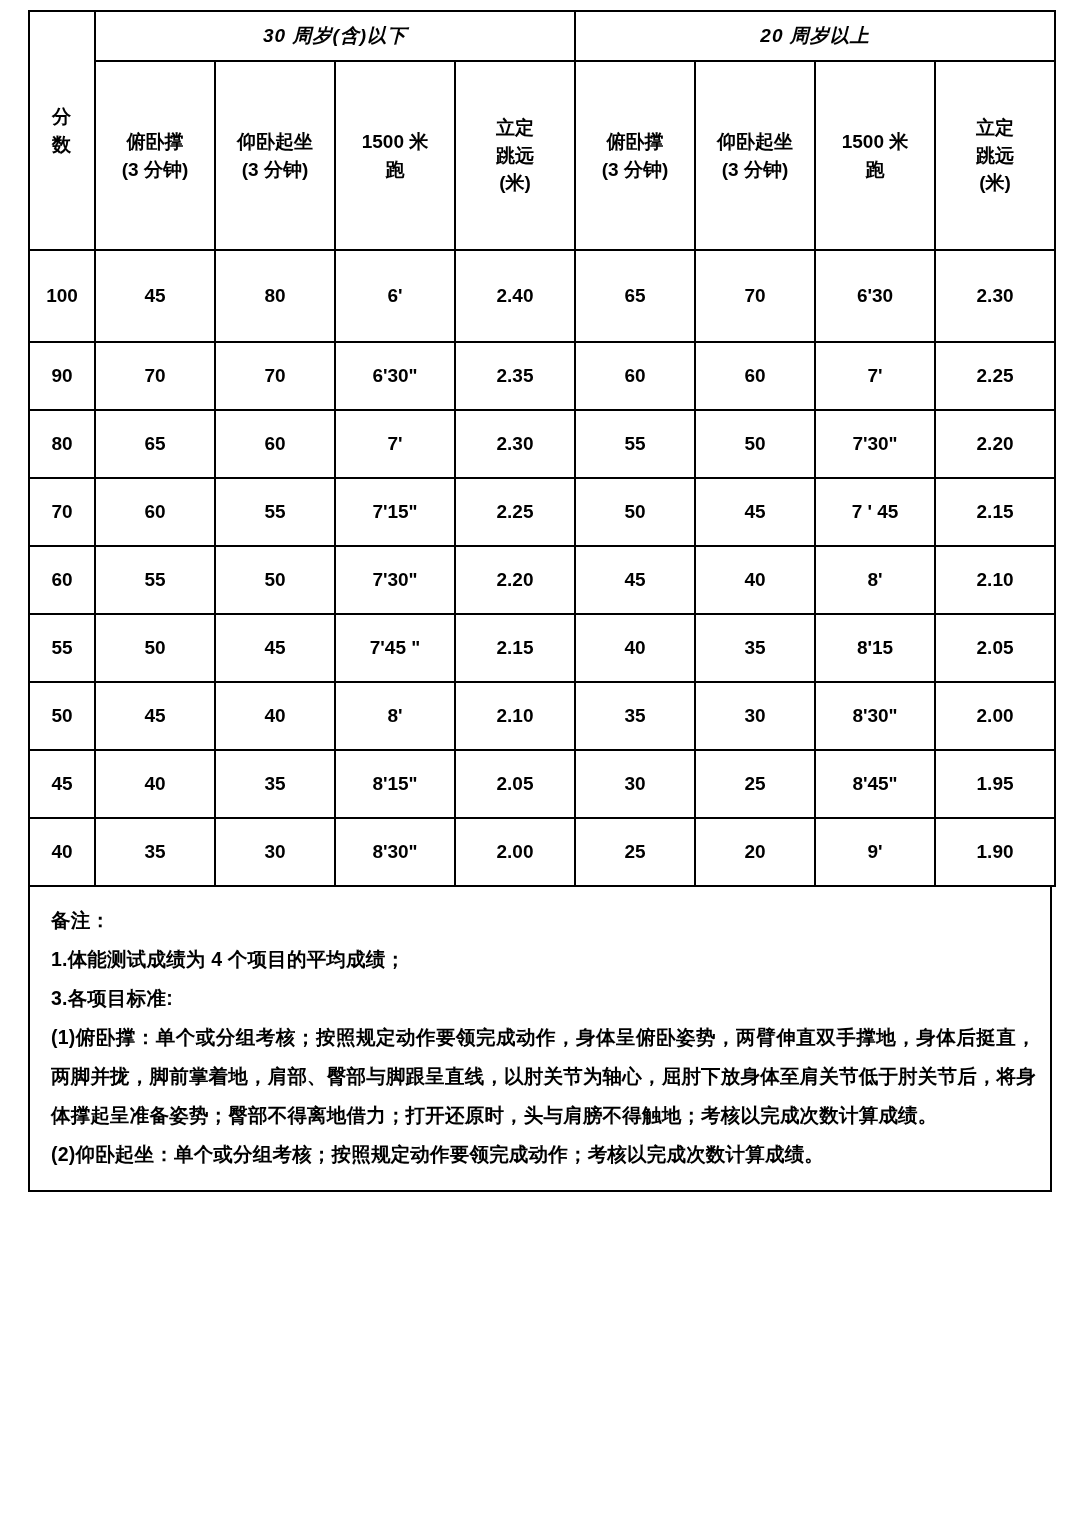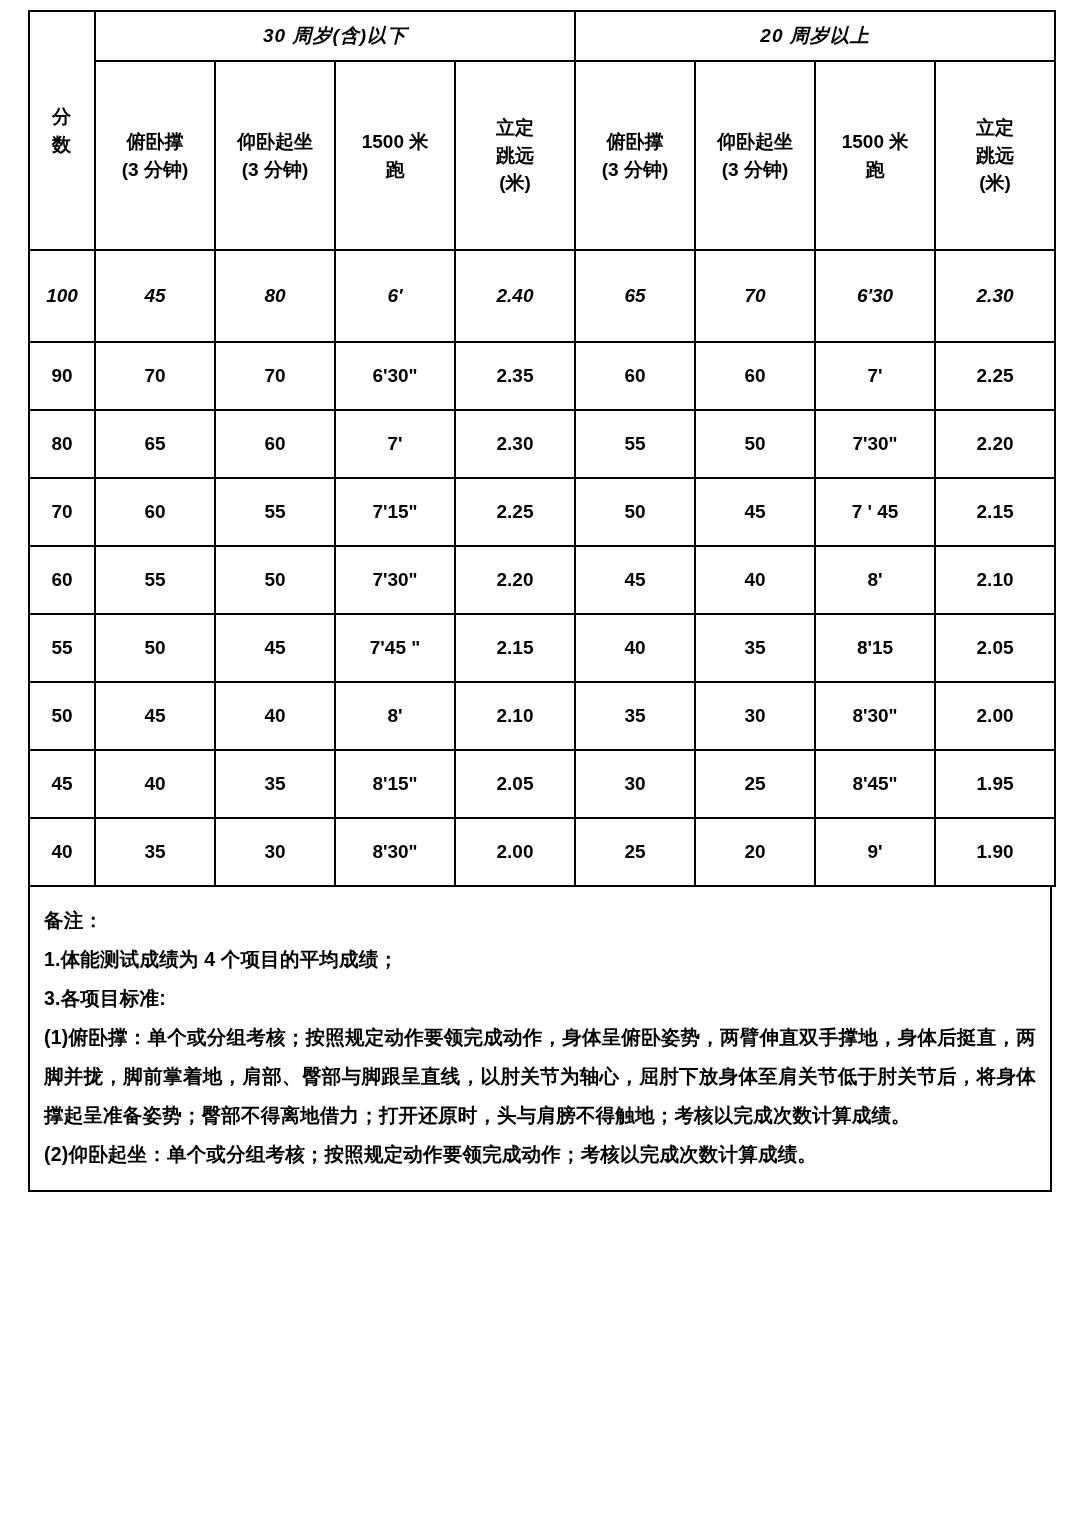--- a/index.html
+++ b/index.html
@@ -53,28 +53,28 @@
     font-size: 19px;
     padding: 6px 2px;
     height: 175px;
   }
   th.item-head .l { display: block; white-space: nowrap; }
 
   td.data {
     height: 64px;
     font-size: 20px;
   }
-  tr.first-data td.data { height: 88px; font-style: italic; }
+  tr.first-data td.data { height: 88px; }
 
   .notes {
     width: 1024px;
     box-sizing: border-box;
     border: 2px solid #000000;
     border-top: none;
-    padding: 14px 14px 16px 14px;
+    padding: 14px 14px 16px 21px;
     font-size: 19.5px;
     font-weight: bold;
     line-height: 2.0;
     letter-spacing: 0.2px;
   }
   .notes p {
     margin: 0;
     text-align: justify;
     text-justify: inter-ideograph;
   }

